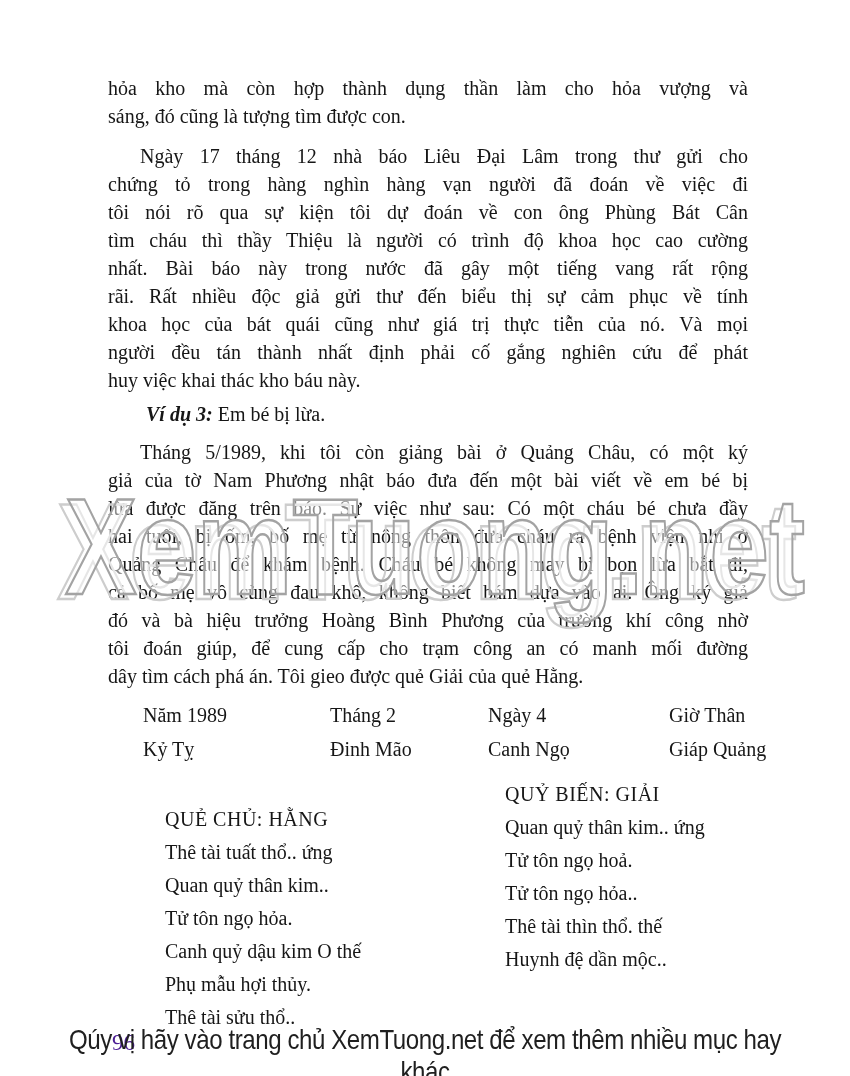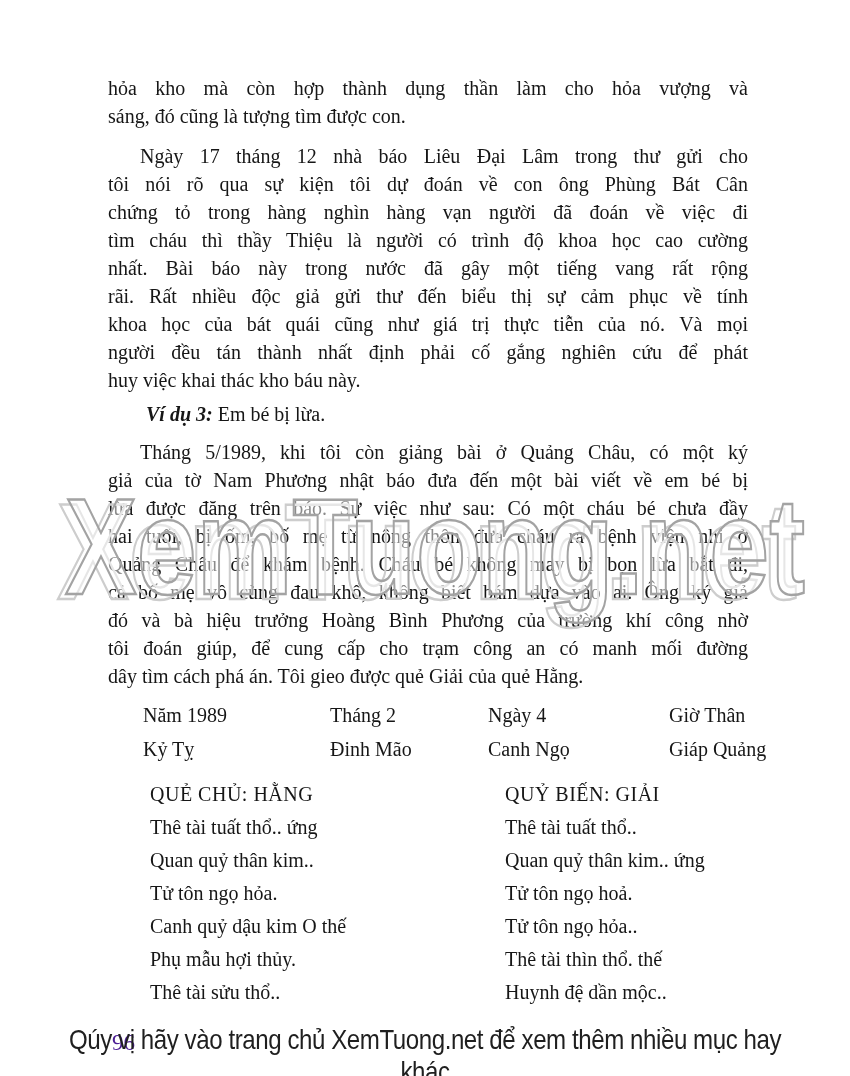--- a/index.html
+++ b/index.html
@@ -33,21 +33,21 @@
   .dates{position:relative;margin-top:8px;height:68px;}
   .date-row{position:relative;height:34px;line-height:34px;}
   .dc{position:absolute;white-space:nowrap;}
   .dc.c1{left:35px;}
   .dc.c2{left:222px;}
   .dc.c3{left:380px;}
   .dc.c4{left:561px;}
   
   .hexagrams{position:relative;margin-top:12px;height:240px;}
   .hex-col{position:absolute;top:0;white-space:nowrap;line-height:33px;}
-  .hex-col.left{left:42px;}
+  .hex-col.left{left:57px;margin-top:25px;}
   .hex-col.right{left:397px;}
   .hex-title{letter-spacing:0.5px;}
   .hex-line{}
   
   .watermark{position:absolute;left:55px;top:472px;width:760px;height:170px;pointer-events:none;}
   .wm-shadow{fill:none;stroke:#cdcdcd;stroke-width:2.5px;}
   .wm-main{fill:rgba(255,255,255,0.5);stroke:#a3a3a3;stroke-width:2.5px;}
   
   .pagenum{
     position:absolute;left:112px;top:1030px;
@@ -72,22 +72,22 @@
 
   <div class="content">
 
     <div>
         <div class="para">
           <div class="line">hỏa kho mà còn hợp thành dụng thần làm cho hỏa vượng và</div>
           <div class="line last">sáng, đó cũng là tượng tìm được con.</div>
         </div>
         <div class="para indent">
           <div class="line">Ngày 17 tháng 12 nhà báo Liêu Đại Lâm trong thư gửi cho</div>
+          <div class="line">chứng tỏ trong hàng nghìn hàng vạn người đã đoán về việc đi</div>
           <div class="line">tôi nói rõ qua sự kiện tôi dự đoán về con ông Phùng Bát Cân</div>
-          <div class="line">chứng tỏ trong hàng nghìn hàng vạn người đã đoán về việc đi</div>
           <div class="line">tìm cháu thì thầy Thiệu là người có trình độ khoa học cao cường</div>
           <div class="line">nhất. Bài báo này trong nước đã gây một tiếng vang rất rộng</div>
           <div class="line">rãi. Rất nhiều độc giả gửi thư đến biểu thị sự cảm phục về tính</div>
           <div class="line">khoa học của bát quái cũng như giá trị thực tiễn của nó. Và mọi</div>
           <div class="line">người đều tán thành nhất định phải cố gắng nghiên cứu để phát</div>
           <div class="line last">huy việc khai thác kho báu này.</div>
         </div>
         <div class="example"><span class="ex-label">Ví dụ 3:</span><span> Em bé bị lừa.</span></div>
         <div class="para indent">
           <div class="line">Tháng 5/1989, khi tôi còn giảng bài ở Quảng Châu, có một ký</div>
@@ -122,21 +122,20 @@
         <div class="hex-title">QUẺ CHỦ: HẰNG</div>
         <div class="hex-line">Thê tài tuất thổ.. ứng</div>
         <div class="hex-line">Quan quỷ thân kim..</div>
         <div class="hex-line">Tử tôn ngọ hỏa.</div>
         <div class="hex-line">Canh quỷ dậu kim O thế</div>
         <div class="hex-line">Phụ mẫu hợi thủy.</div>
         <div class="hex-line">Thê tài sửu thổ..</div>
       </div>
       <div class="hex-col right">
         <div class="hex-title">QUỶ BIẾN: GIẢI</div>
-        <div class="hex-line">Thê tài tuất thổ..</div>
         <div class="hex-line">Quan quỷ thân kim.. ứng</div>
         <div class="hex-line">Tử tôn ngọ hoả.</div>
         <div class="hex-line">Tử tôn ngọ hỏa..</div>
         <div class="hex-line">Thê tài thìn thổ. thế</div>
         <div class="hex-line">Huynh đệ dần mộc..</div>
       </div>
     </div>
 
   </div>
 

